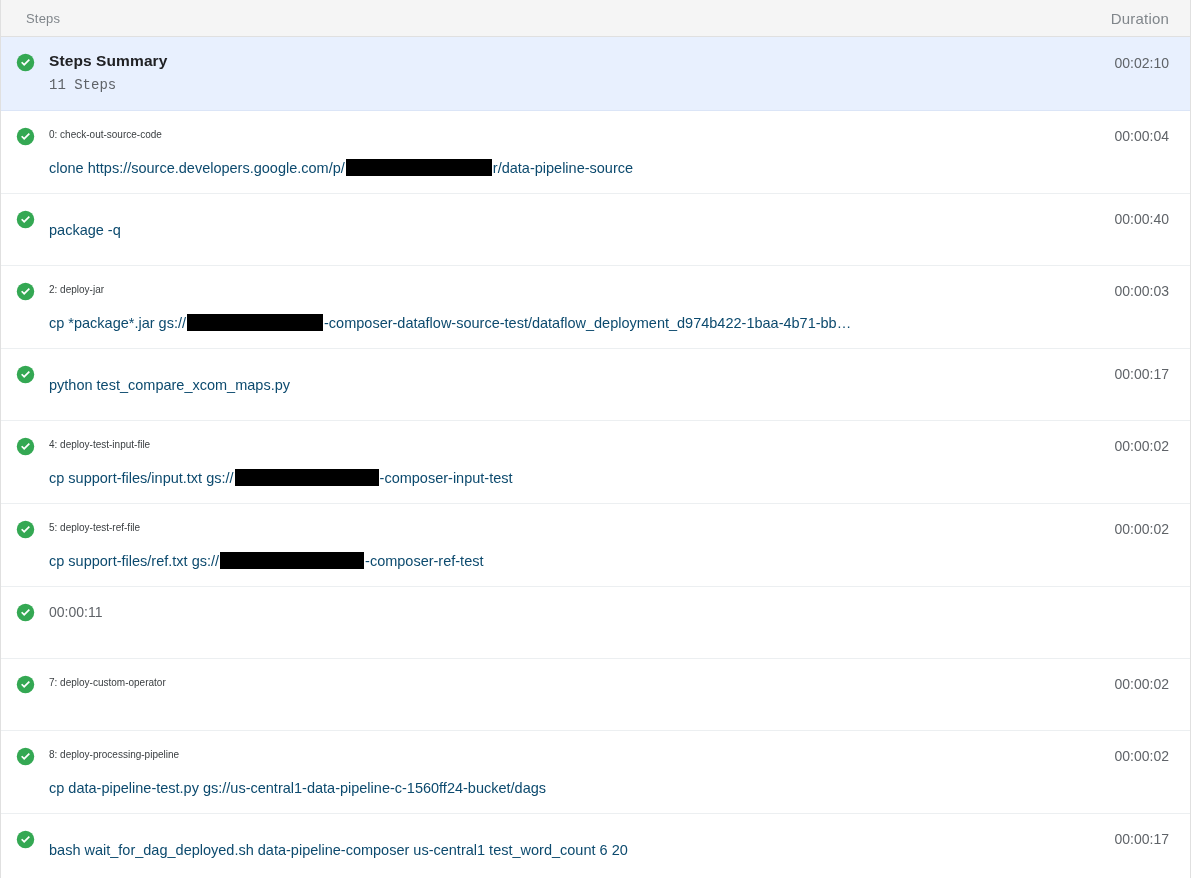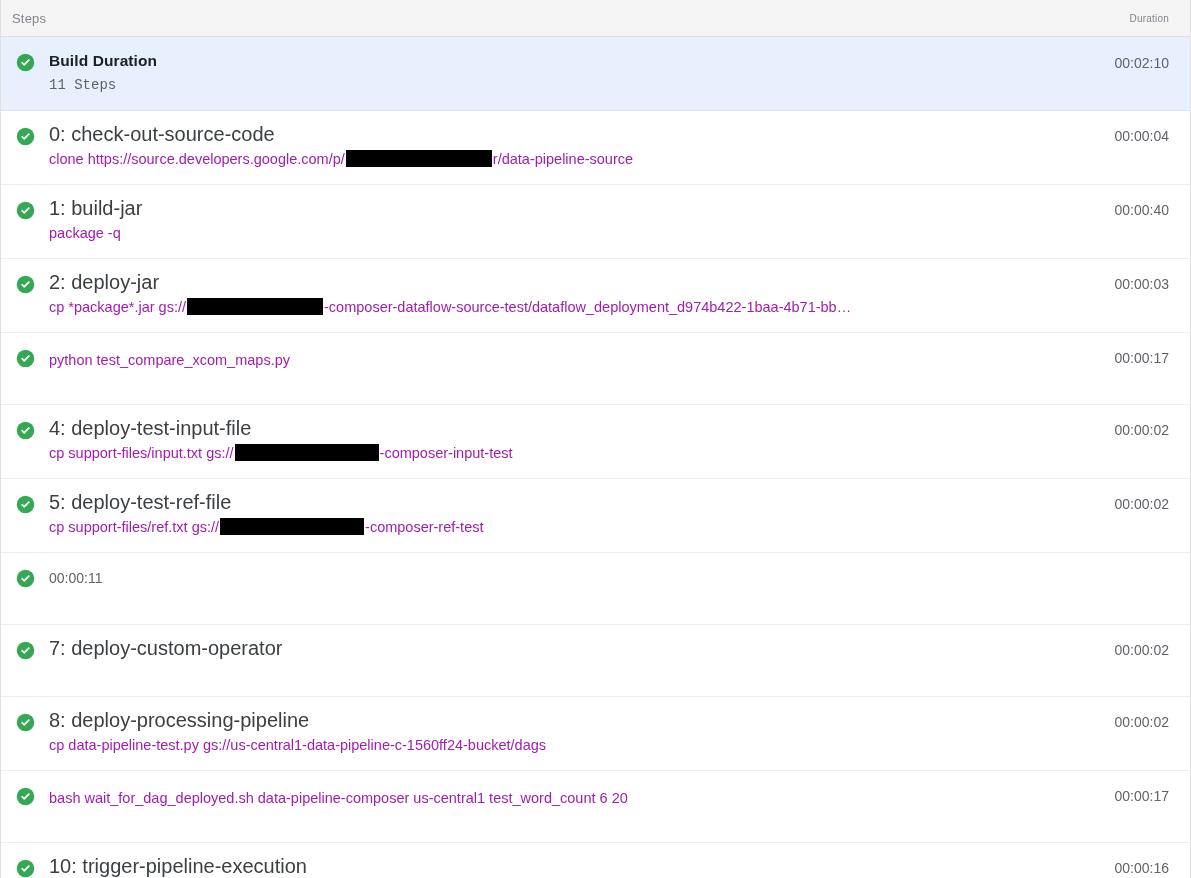--- a/index.html
+++ b/index.html
@@ -27,31 +27,31 @@
   }
 
   
   .steps-header {
     height: 37px;
     box-sizing: border-box;
     background: #f5f5f5;
     border-bottom: 1px solid #e0e0e0;
     display: flex;
     align-items: center;
-    padding: 0 21px 0 11px;
+    padding: 0 21px 0 25px;
   }
   .steps-header .col-steps {
     flex: 1 1 auto;
     font-size: 13px;
     color: #80868b;
     letter-spacing: .2px;
   }
   .steps-header .col-duration {
     flex: 0 0 auto;
-    font-size: 10px;
+    font-size: 15px;
     color: #80868b;
     letter-spacing: .2px;
     text-align: left;
   }
 
   
   .step-row {
     display: flex;
     align-items: flex-start;
     box-sizing: border-box;
@@ -78,21 +78,21 @@
     display: block;
   }
 
   .text-cell {
     flex: 1 1 auto;
     min-width: 0;
     padding-right: 18px;
   }
 
   .step-title {
-    font-size: 20px;
+    font-size: 10px;
     line-height: 21px;
     color: #3c4043;
     white-space: nowrap;
     overflow: hidden;
     text-overflow: ellipsis;
   }
   .step-row.summary .step-title {
     font-weight: bold;
     font-size: 15.5px;
     color: #202124;
@@ -111,22 +111,22 @@
   }
   .step-row.summary .step-subtitle {
     color: #5f6368;
     font-size: 14px;
   }
 
   
   .cmd-line {
     font-size: 14.5px;
     line-height: 23px;
-    color: #a21caf;
-    margin-top: 3px;
+    color: #0c4a6e;
+    margin-top: 12px;
     white-space: nowrap;
     overflow: hidden;
     display: block;
   }
   .cmd-seg {
     white-space: pre;
   }
   .redaction {
     display: inline-block;
     background: #000000;
@@ -160,21 +160,21 @@
   </div>
 
   <div class="step-row summary">
     <div class="status-cell">
       <svg class="check-icon" viewBox="0 0 24 24">
         <circle cx="12" cy="12" r="11" fill="#34a853"></circle>
         <path d="M10.3 16.3 6.4 12.4l1.5-1.5 2.4 2.4 5.8-5.8 1.5 1.5z" fill="#ffffff"></path>
       </svg>
     </div>
     <div class="text-cell">
-      <div class="step-title">Build Duration</div>
+      <div class="step-title">Steps Summary</div>
       <div class="step-subtitle">11 Steps</div>
     </div>
     <div class="duration-cell">00:02:10</div>
   </div>
 
   <div id="steps-list">
       <div class="step-row">
         <div class="status-cell">
           <svg class="check-icon" viewBox="0 0 24 24">
             <circle cx="12" cy="12" r="11" fill="#34a853"></circle>
@@ -188,21 +188,20 @@
         <div class="duration-cell">00:00:04</div>
       </div>
       <div class="step-row">
         <div class="status-cell">
           <svg class="check-icon" viewBox="0 0 24 24">
             <circle cx="12" cy="12" r="11" fill="#34a853"></circle>
             <path d="M10.3 16.3 6.4 12.4l1.5-1.5 2.4 2.4 5.8-5.8 1.5 1.5z" fill="#ffffff"></path>
           </svg>
         </div>
         <div class="text-cell">
-          <div class="step-title">1: build-jar</div>
           <div class="cmd-line"><span class="cmd-seg">package -q</span></div>
         </div>
         <div class="duration-cell">00:00:40</div>
       </div>
       <div class="step-row">
         <div class="status-cell">
           <svg class="check-icon" viewBox="0 0 24 24">
             <circle cx="12" cy="12" r="11" fill="#34a853"></circle>
             <path d="M10.3 16.3 6.4 12.4l1.5-1.5 2.4 2.4 5.8-5.8 1.5 1.5z" fill="#ffffff"></path>
           </svg>

